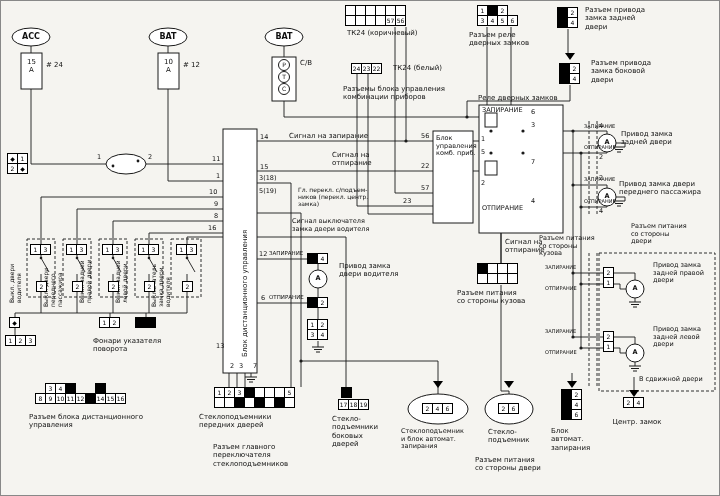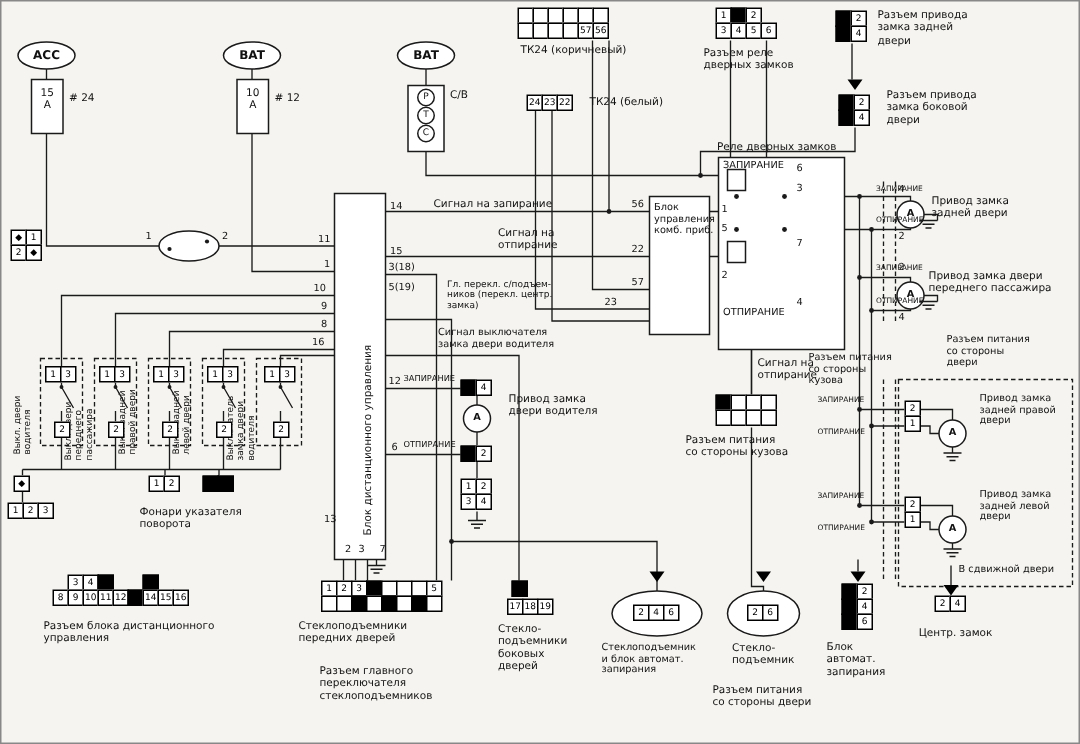--- a/index.html
+++ b/index.html
@@ -152,20 +152,22 @@
     </div>
   <div class="lbl nw" style="left:346px;top:28px">ТК24 (коричневый)</div>
   <div class="grid" style="left:350px;top:62px">
       <div class="grow">
         <div class="gcell">24</div>
         <div class="gcell">23</div>
         <div class="gcell">22</div>
       </div>
     </div>
   <div class="lbl nw" style="left:392px;top:63px">ТК24 (белый)</div>
+  <div class="lbl pre" style="left:342px;top:84px">Разъемы блока управления
+комбинации приборов</div>
   <div class="grid" style="left:476px;top:4px">
       <div class="grow">
         <div class="gcell">1</div>
         <div class="gcell filled"></div>
         <div class="gcell">2</div>
         <div class="gcell ghost"></div>
       </div>
       <div class="grow">
         <div class="gcell">3</div>
         <div class="gcell">4</div>

